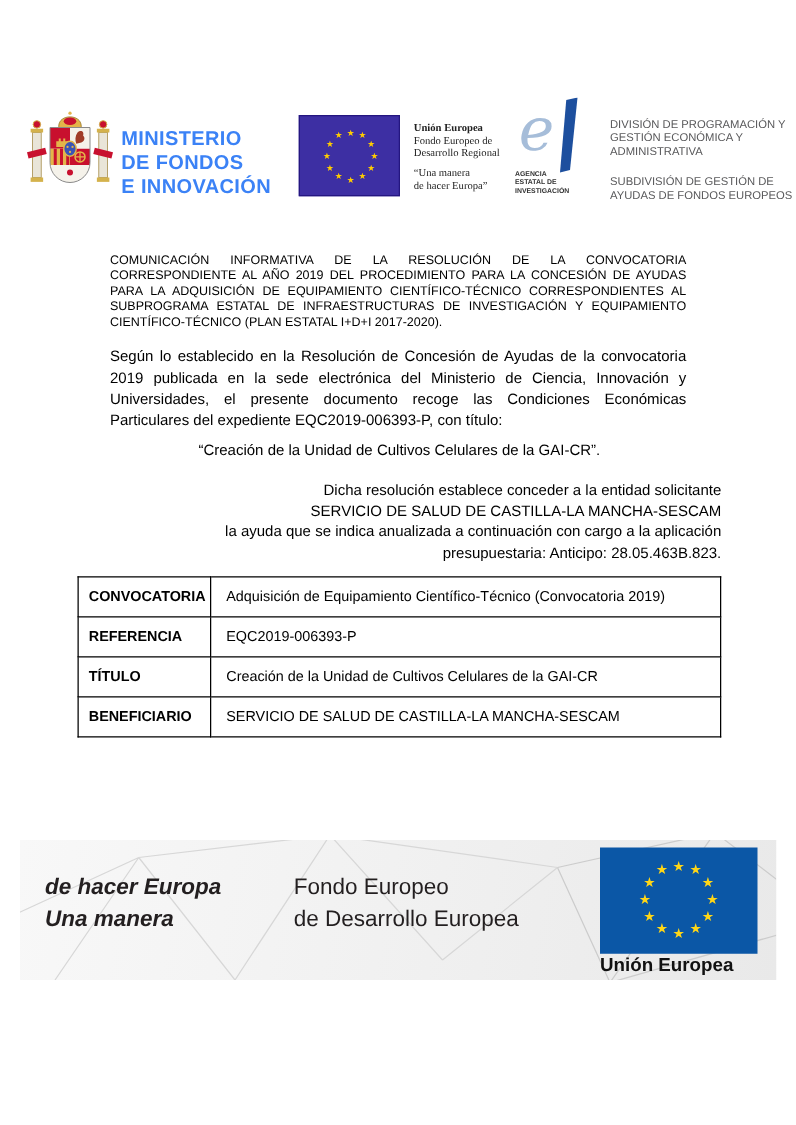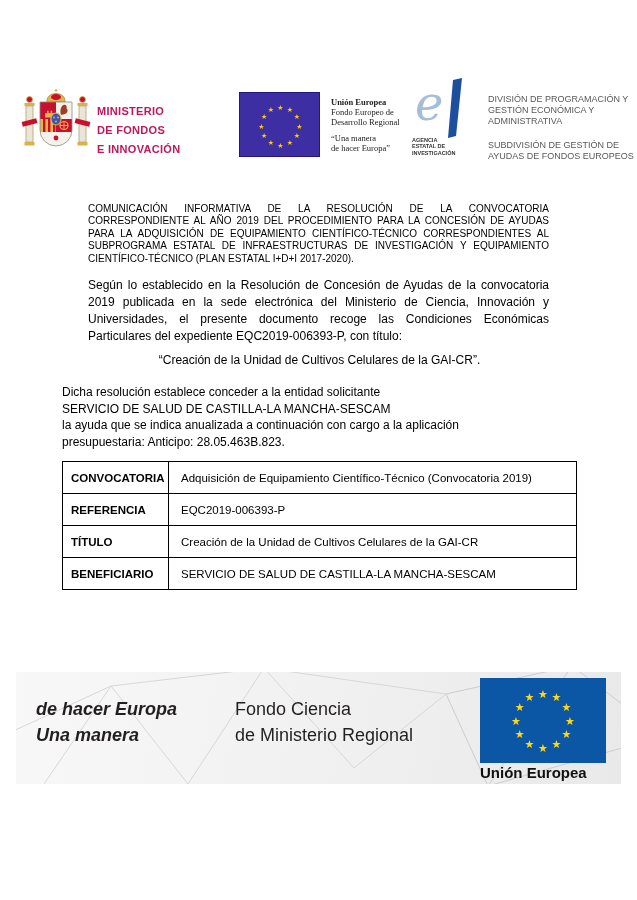--- a/index.html
+++ b/index.html
@@ -2,22 +2,22 @@
 <html><head>
 <meta charset="utf-8">
 <style>
   * { margin:0; padding:0; box-sizing:border-box; }
   html,body { background:#ffffff; }
   body { font-family:"Liberation Sans", sans-serif; color:#000; }
   .page { position:relative; width:637px; height:900px; background:#fff; margin:0 auto; overflow:hidden; }
 
   
   .coat { position:absolute; left:20px; top:82px; width:72px; height:84px; }
-  .ministry { position:absolute; left:97px; top:102px; font-size:11px; line-height:19px;
-              font-weight:600; letter-spacing:.3px; color:#be185d; }
+  .ministry { position:absolute; left:97px; top:102px; font-size:16px; line-height:19px;
+              font-weight:600; letter-spacing:.3px; color:#3b82f6; }
   .flag-top { position:absolute; left:239px; top:92px; width:81px; height:65px;
               background:#3d2fa3; border:1px solid #241680; }
   .flag-top .star { font-size:7px; color:#ffcc00; }
   .star { position:absolute; transform:translate(-50%,-50%); line-height:1; }
   .eu-text { position:absolute; left:331px; top:97px; font-family:"Liberation Serif", serif;
              font-size:8.5px; line-height:10px; color:#222; }
   .eu-text .b { font-weight:bold; }
   .eu-motto { margin-top:6px; }
   .aei { position:absolute; left:415px; top:78px; width:58px; height:62px; }
   .aei-label { position:absolute; left:412px; top:137px; width:52px; font-size:5.5px;
@@ -26,21 +26,21 @@
               line-height:11px; color:#58585a; }
   .division .blk2 { margin-top:13px; }
 
   
   .bold-heading { position:absolute; left:88px; top:203px; width:461px; font-size:10px;
                   line-height:12.4px; font-weight:normal; text-align:justify; }
   .para1 { position:absolute; left:88px; top:277px; width:461px; font-size:12px;
            line-height:17px; text-align:justify; }
   .project-title { position:absolute; left:62px; top:353px; width:515px; text-align:center;
                    font-size:12px; font-weight:normal; }
-  .grant { position:absolute; left:62px; top:384px; width:515px; text-align:left;
+  .grant { position:absolute; left:62px; top:384px; width:515px; text-align:right;
            font-size:12px; line-height:16.5px; }
 
   
   .details { position:absolute; left:62px; top:461px; width:515px; border-collapse:collapse;padding-left:48px; }
   .details td { border:1px solid #000; height:32px; vertical-align:middle; font-size:11.5px; }
   .details td.lbl { width:106px; font-weight:bold; padding-left:8px; }
   .details td.val { padding-left:12px; }
 
   
   .banner { position:absolute; left:16px; top:672px; width:605px; height:112px;
@@ -186,22 +186,22 @@
       </g>
       <g fill="none" stroke="#cccccc" stroke-width="1">
         <path d="M556,-6 L472,114 M556,-6 L648,64 M472,114 L648,64 M430,22 L472,114 M556,-6 L430,22"></path>
       </g>
     </svg>
     <div class="banner-motto">
       <div>de hacer Europa</div>
       <div>Una manera</div>
     </div>
     <div class="banner-fund">
-      <div>Fondo Ciencia</div>
-      <div>de Ministerio Regional</div>
+      <div>Fondo Europeo</div>
+      <div>de Desarrollo Europea</div>
     </div>
     <div class="flag-footer">
         <span class="star" style="left: 63px; top: 15.5px;">★</span>
         <span class="star" style="left: 76.5px; top: 19.1173px;">★</span>
         <span class="star" style="left: 86.3827px; top: 29px;">★</span>
         <span class="star" style="left: 90px; top: 42.5px;">★</span>
         <span class="star" style="left: 86.3827px; top: 56px;">★</span>
         <span class="star" style="left: 76.5px; top: 65.8827px;">★</span>
         <span class="star" style="left: 63px; top: 69.5px;">★</span>
         <span class="star" style="left: 49.5px; top: 65.8827px;">★</span>

